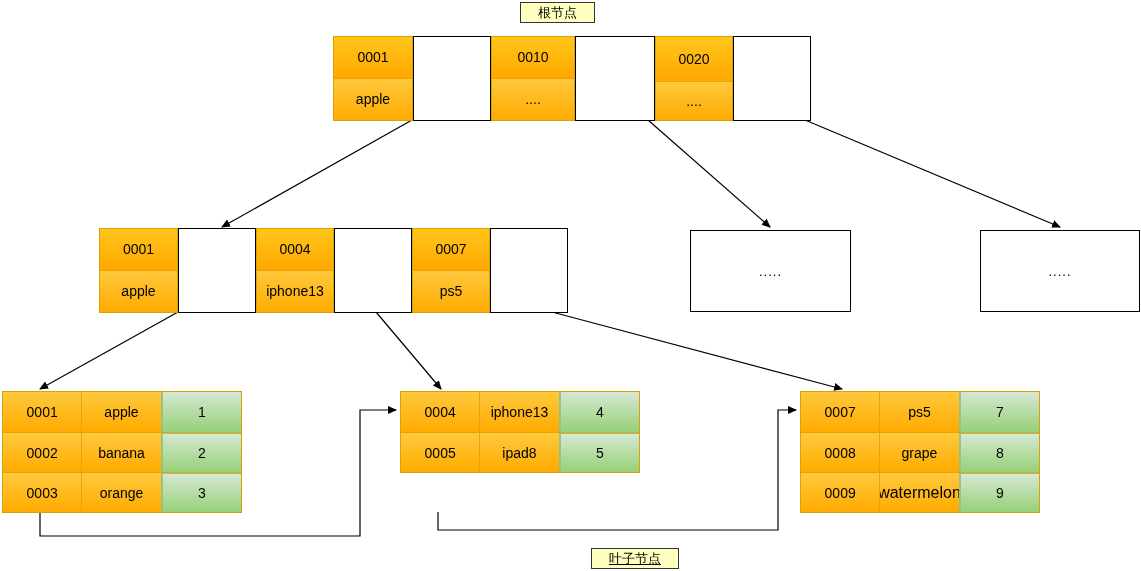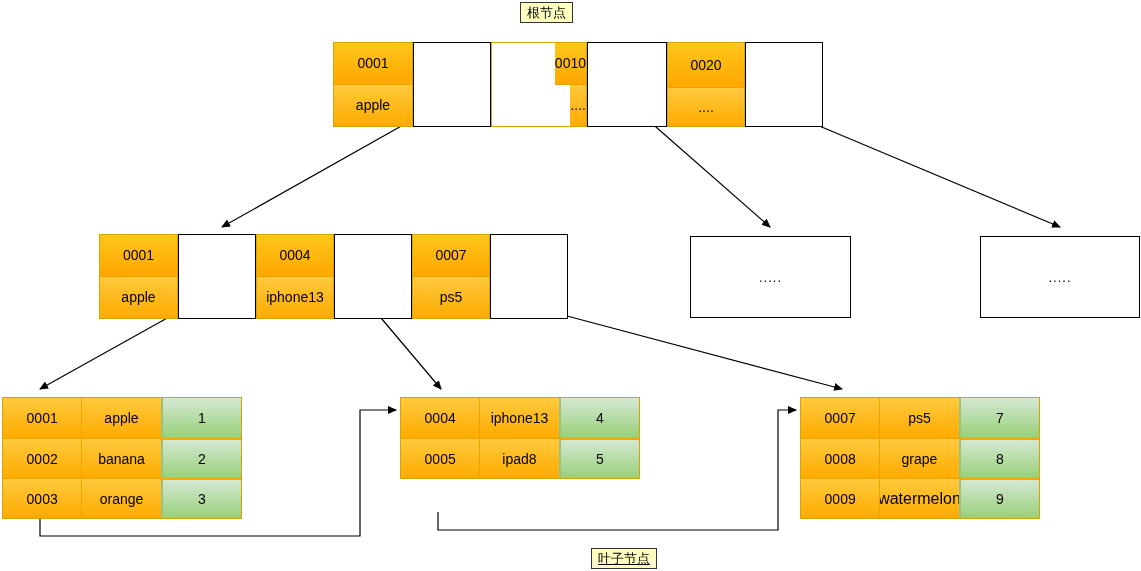--- a/index.html
+++ b/index.html
@@ -33,21 +33,20 @@
     z-index: 1;
     pointer-events: none;
   }
 
   
   .node {
     position: absolute;
     z-index: 2;
     box-sizing: border-box;
     display: flex;
-    margin-top: 6px;
   }
 
   
   .index-node {
     flex-direction: row;
     align-items: stretch;
   }
   .key-col {
     display: flex;
     flex-direction: column;
@@ -136,21 +135,21 @@
 
   
   .tag {
     position: absolute;
     z-index: 3;
     box-sizing: border-box;
     background: #ffffc0;
     border: 1px solid #333333;
     font-size: 13px;
     line-height: 1;
-    padding: 3px 6px;
+    padding: 3px 17px;
     color: #000;
     white-space: nowrap;
   }
 </style>
 </head>
 <body>
 
 <div id="diagram">
 
   <svg id="edges" viewBox="0 0 1141 571" width="1141" height="571">
@@ -182,21 +181,21 @@
   <div class="tag" style="left:591px; top:548px;text-decoration:underline;">叶子节点</div>
 
   <div class="node index-node" style="left:333px; top:36px; height:85px;">
 
     <div class="key-col" style="width:80px;">
       <div class="key-cell" style="height:42px;">0001</div>
       <div class="val-cell" style="height:42px;">apple</div>
     </div>
     <div class="ptr-cell" style="width:78px;"></div>
 
-    <div class="key-col" style="width:96px;align-items:flex-end;">
+    <div class="key-col" style="width:84px;">
       <div class="key-cell" style="height:42px;">0010</div>
       <div class="val-cell" style="height:42px;">....</div>
     </div>
     <div class="ptr-cell" style="width:80px;"></div>
 
     <div class="key-col" style="width:78px;">
       <div class="key-cell" style="height:50px;">0020</div>
       <div class="val-cell" style="height:42px;">....</div>
     </div>
     <div class="ptr-cell" style="width:78px;"></div>

